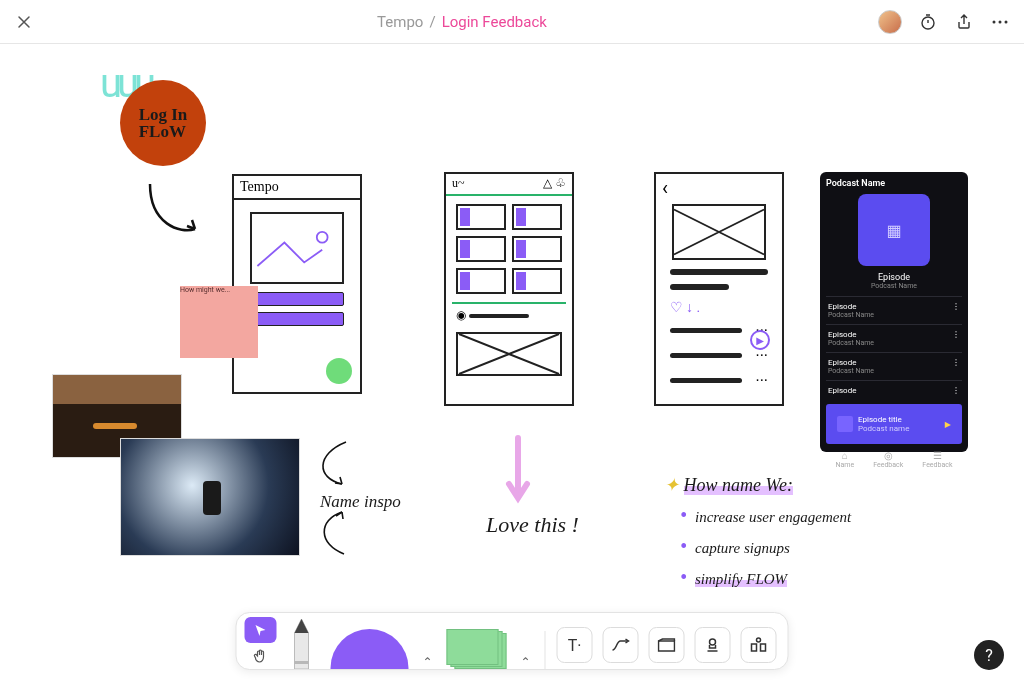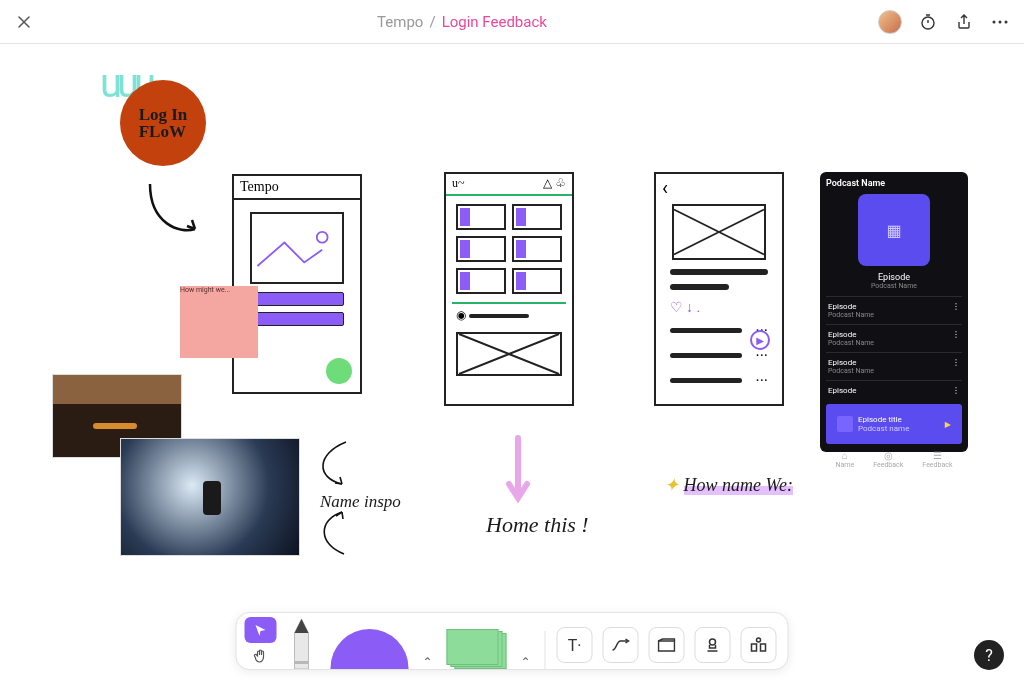--- a/index.html
+++ b/index.html
@@ -285,24 +285,29 @@
       <path d="M36 50 l-7 -1 M36 50 l-2 -7" stroke="#111" stroke-width="1.6" fill="none"></path>
       <path d="M38 120 C 12 110, 12 86, 36 78" stroke="#111" stroke-width="1.6" fill="none"></path>
       <path d="M36 78 l-6 4 M36 78 l1 7" stroke="#111" stroke-width="1.6" fill="none"></path>
     </svg>
   <div class="hand cover-inspo">Name inspo</div>
 
   <svg class="pink-arrow" width="30" height="74">
       <path d="M15 4 L15 58" stroke="#e8a7e8" stroke-width="6" stroke-linecap="round"></path>
       <path d="M6 50 L15 64 L24 50" stroke="#e8a7e8" stroke-width="6" fill="none" stroke-linecap="round"></path>
     </svg>
-  <div class="hand love">Home this !</div>
+  <div class="hand love">Love this !</div>
 
   <div class="hand hmw">
     <div class="title-row"><span class="star">✦</span> <span class="hl">How name We:</span></div>
+    <ul>
+      <li>increase user engagement</li>
+      <li>capture signups</li>
+      <li><span class="hl">simplify FLOW</span></li>
+    </ul>
   </div>
 </div>
 
 <div class="toolbar">
   <div class="tool-col">
     <div class="mode-btn active">
       <svg width="14" height="14" viewBox="0 0 14 14">
           <path d="M2 2 L12 7 L7 8 L6 13 Z" fill="currentColor"></path>
         </svg>
     </div>

